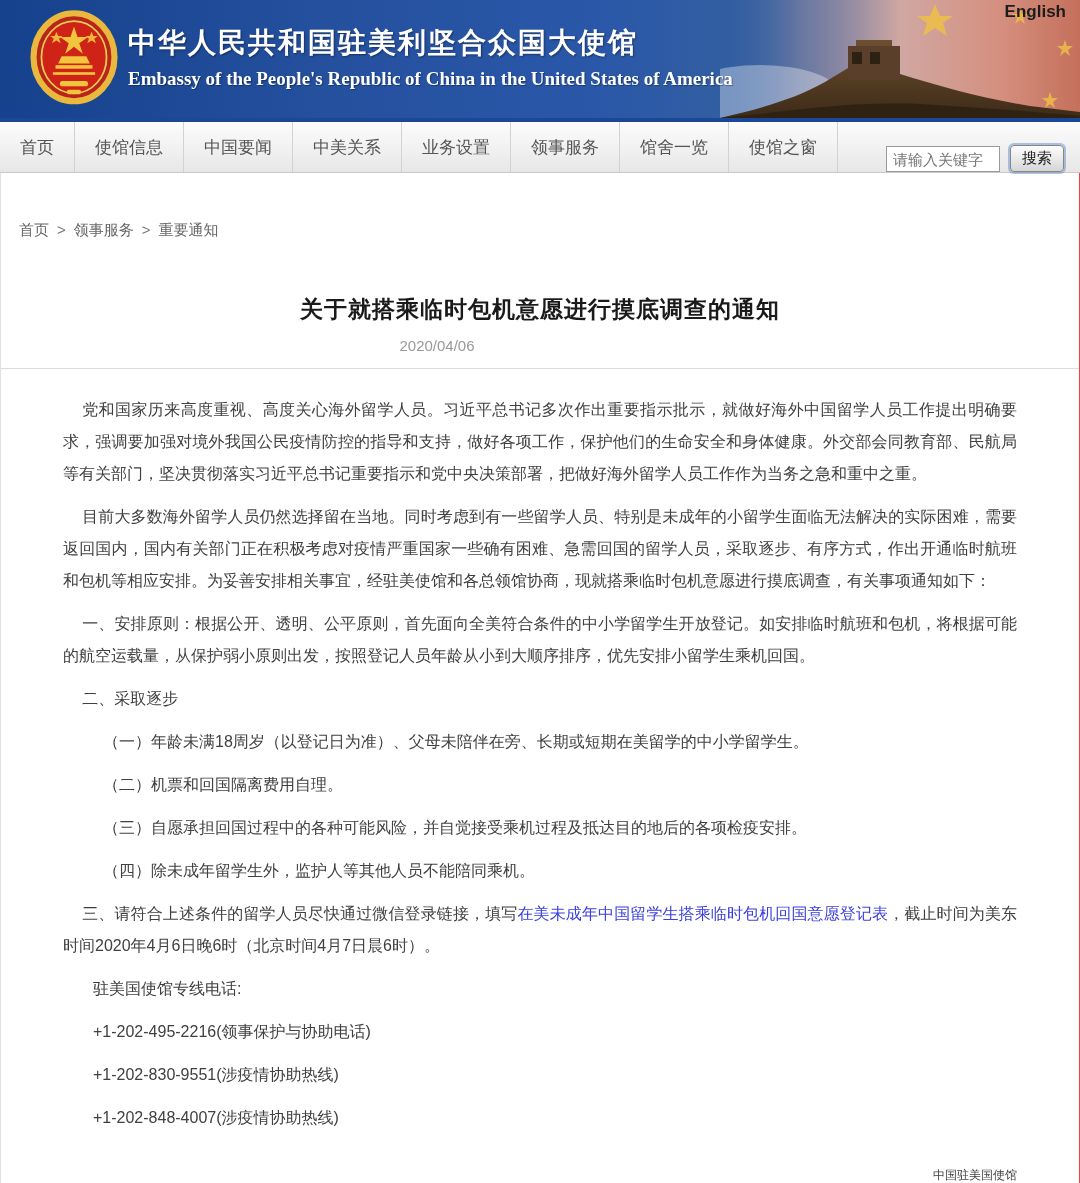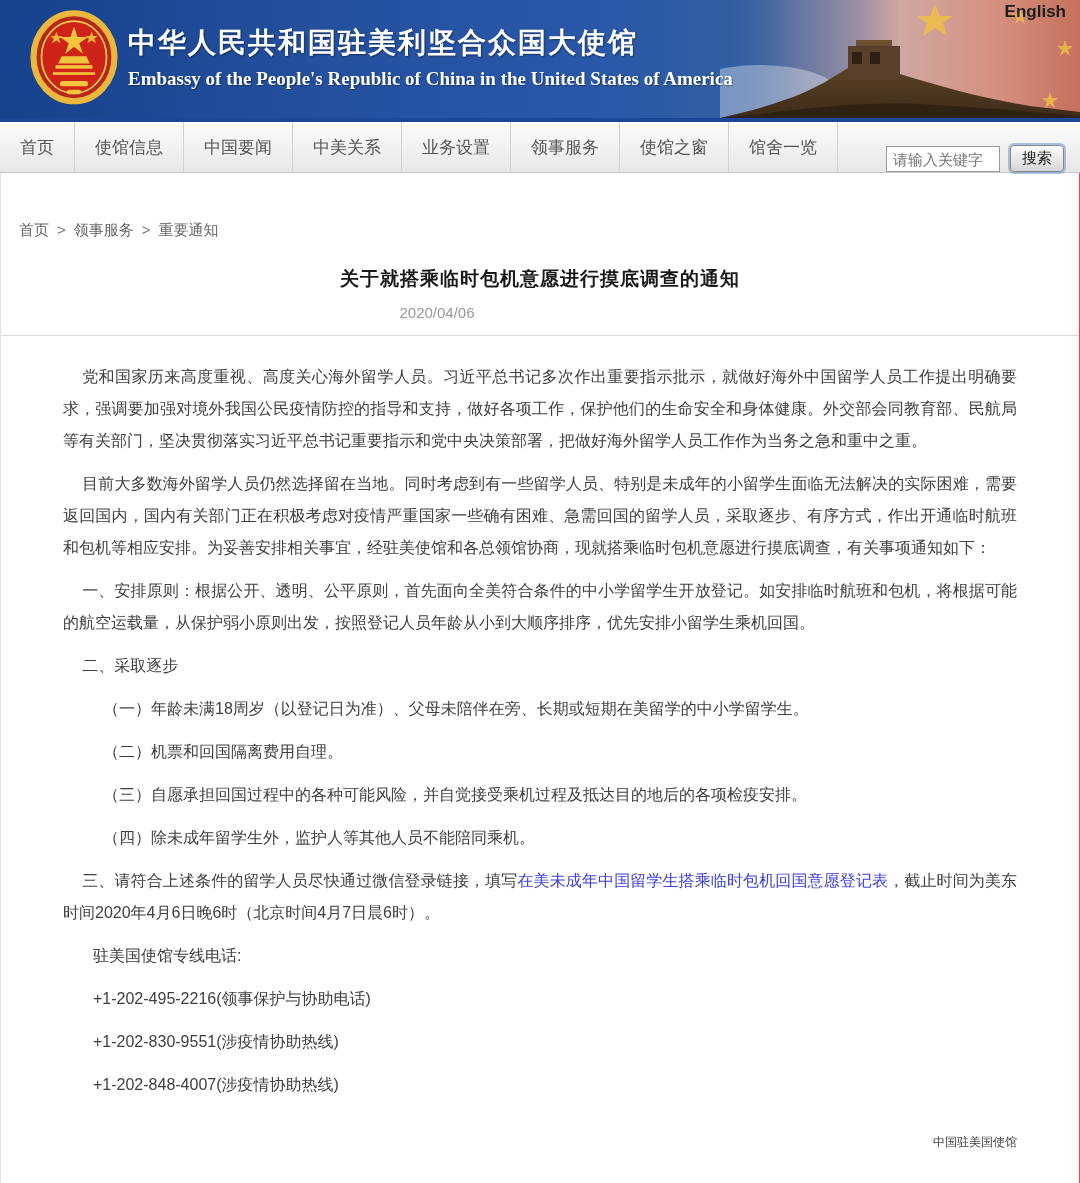--- a/index.html
+++ b/index.html
@@ -91,22 +91,22 @@
   }
   .breadcrumb {
     padding: 48px 0 0 18px;
     font-size: 15px; color: #666;
   }
   .breadcrumb .crumb { color: #666; cursor: pointer; text-decoration: none; }
   .breadcrumb .sep { margin: 0 8px; color: #777; }
 
   .article-title {
     text-align: center;
-    font-size: 19px; font-weight: bold; color: #1a1a1a;
-    margin-top: 26px;
+    font-size: 23px; font-weight: bold; color: #1a1a1a;
+    margin-top: 54px;
     letter-spacing: 1px;
   }
   .article-date {
     width: 872px;
     text-align: center;
     font-size: 15px; color: #999;
     margin-top: 12px;
     padding-bottom: 14px;
   }
   .title-divider { border: none; border-top: 1px solid #dcdcdc; }
@@ -192,22 +192,22 @@
 </div>
 
 <div class="nav">
   <div id="nav-items" style="display:flex;">
       <div class="nav-item">首页</div>
       <div class="nav-item">使馆信息</div>
       <div class="nav-item">中国要闻</div>
       <div class="nav-item">中美关系</div>
       <div class="nav-item">业务设置</div>
       <div class="nav-item">领事服务</div>
+      <div class="nav-item">馆舍一览</div>
       <div class="nav-item">使馆之窗</div>
-      <div class="nav-item">馆舍一览</div>
     </div>
   <div class="nav-search">
     <input class="search-input" type="text" placeholder="请输入关键字" style="">
     <button class="search-button">搜索</button>
   </div>
 </div>
 
 <div class="content">
 
   <div class="breadcrumb" id="breadcrumb"><a class="crumb">首页</a><span class="sep">&gt;</span><a class="crumb">领事服务</a><span class="sep">&gt;</span><a class="crumb">重要通知</a></div>

